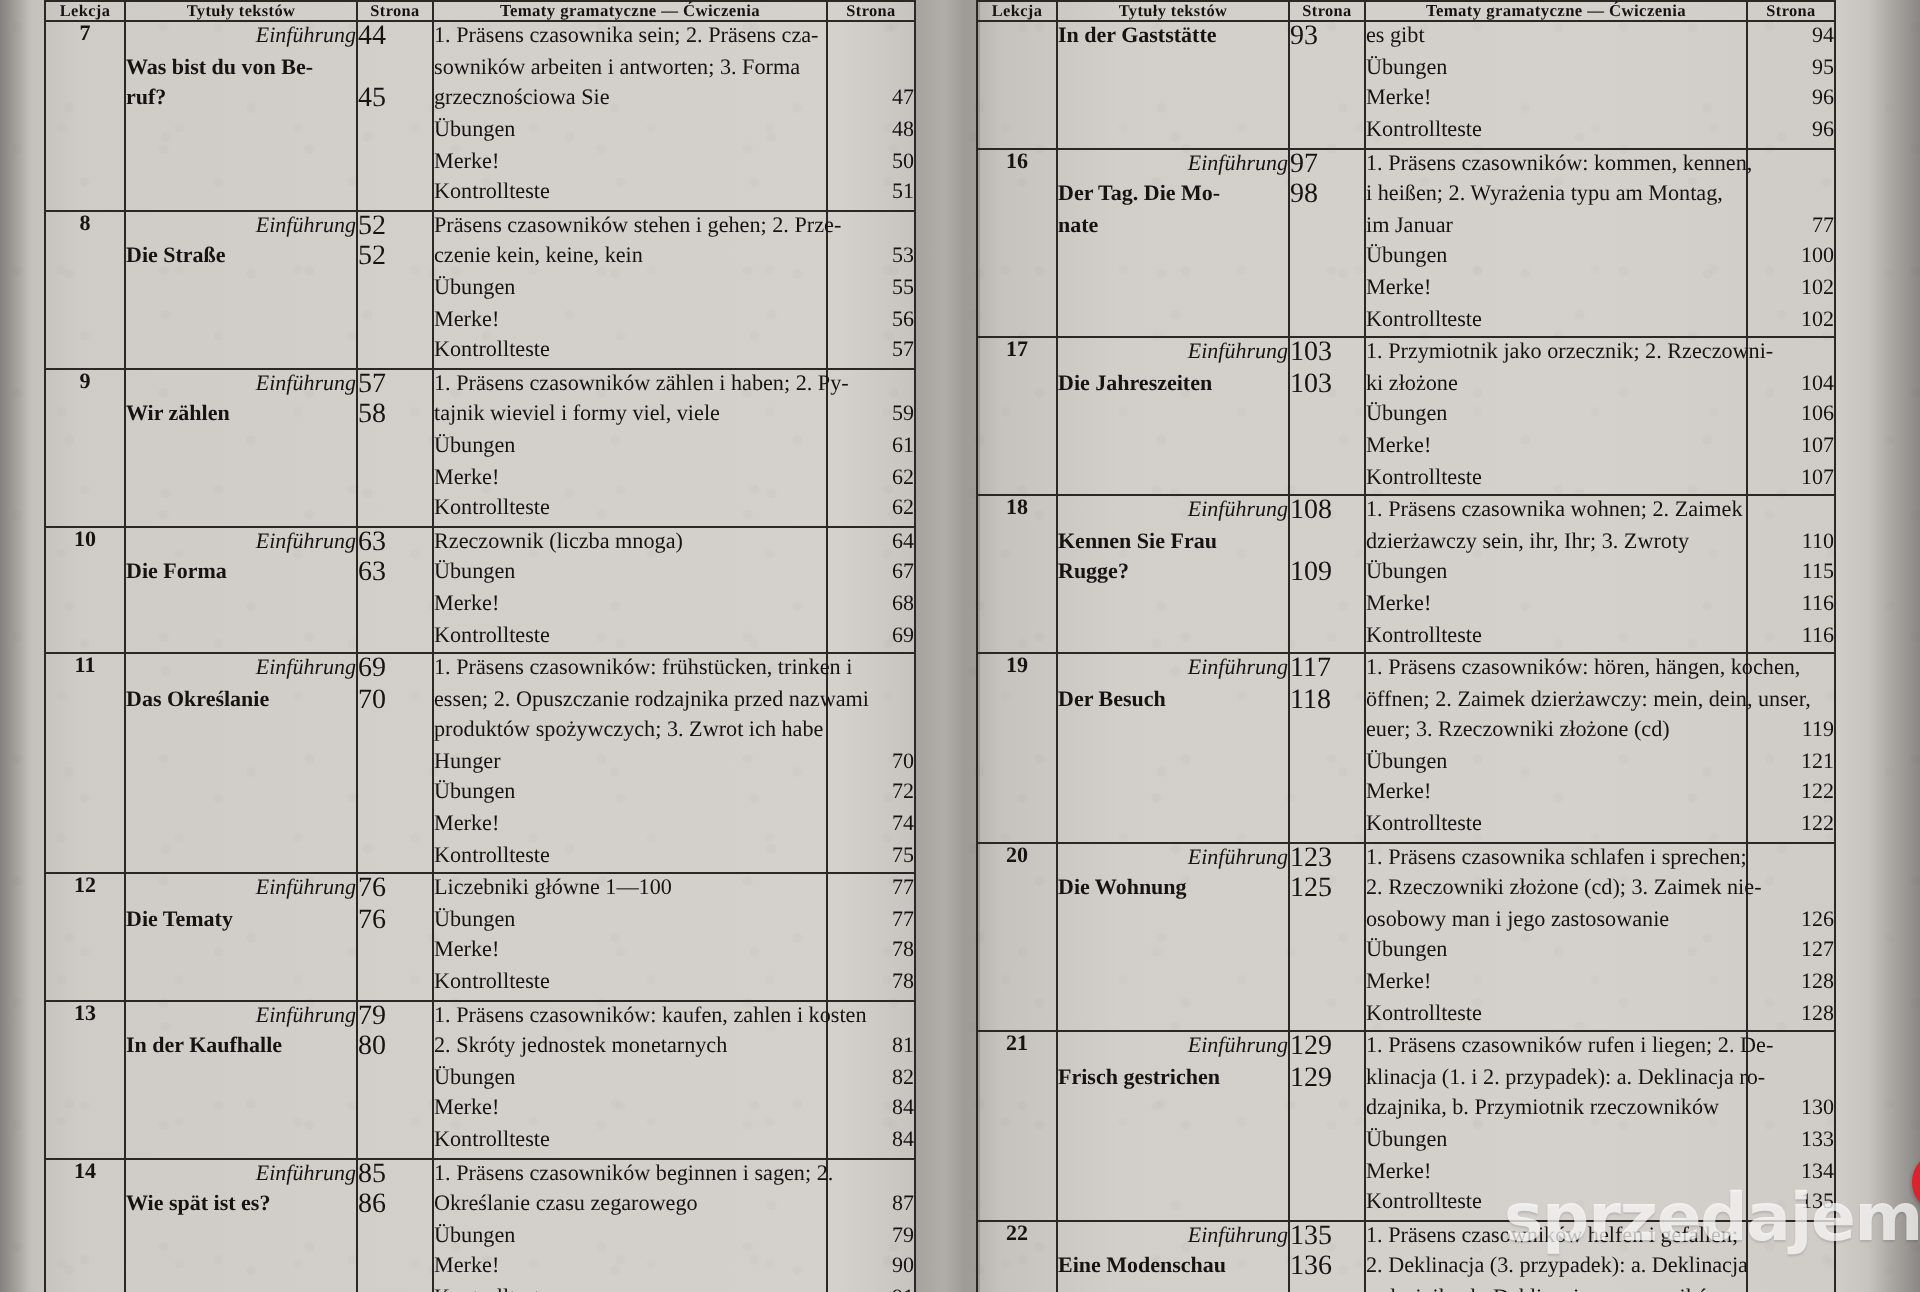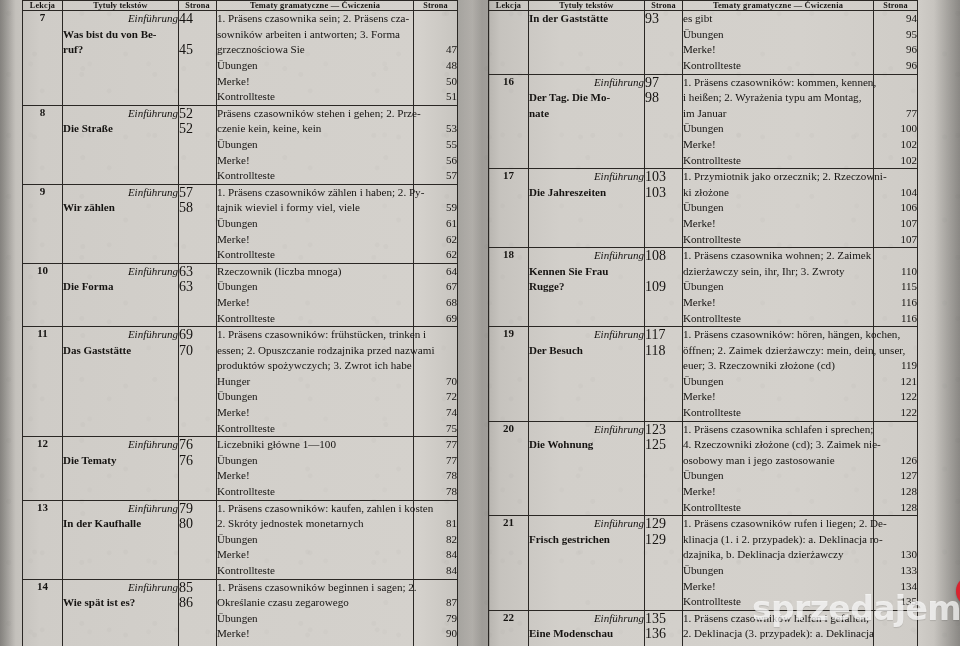--- a/index.html
+++ b/index.html
@@ -227,21 +227,21 @@
             <span class="ln">64</span>
             <span class="ln">67</span>
             <span class="ln">68</span>
             <span class="ln">69</span>
           </td>
         </tr>
         <tr>
           <td class="lek">11</td>
           <td class="tit">
             <span class="ln it">Einführung</span>
-            <span class="ln bd">Das Gaststätte</span>
+            <span class="ln bd">Das Określanie</span>
           </td>
           <td class="str">
             <span class="ln">69</span>
             <span class="ln">70</span>
           </td>
           <td class="gram">
             <span class="ln">1. Präsens czasowników: frühstücken, trinken i</span>
             <span class="ln">essen; 2. Opuszczanie rodzajnika przed nazwami</span>
             <span class="ln">produktów spożywczych; 3. Zwrot ich habe</span>
             <span class="ln">Hunger</span>
@@ -488,21 +488,21 @@
           <td class="tit">
             <span class="ln it">Einführung</span>
             <span class="ln bd">Die Wohnung</span>
           </td>
           <td class="str">
             <span class="ln">123</span>
             <span class="ln">125</span>
           </td>
           <td class="gram">
             <span class="ln">1. Präsens czasownika schlafen i sprechen;</span>
-            <span class="ln">4. Rzeczowniki złożone (cd); 3. Zaimek nie-</span>
+            <span class="ln">2. Rzeczowniki złożone (cd); 3. Zaimek nie-</span>
             <span class="ln">osobowy man i jego zastosowanie</span>
             <span class="ln">Übungen</span>
             <span class="ln">Merke!</span>
             <span class="ln">Kontrollteste</span>
           </td>
           <td class="str2">
             <span class="sp"></span>
             <span class="sp"></span>
             <span class="ln">126</span>
             <span class="ln">127</span>
@@ -516,21 +516,21 @@
             <span class="ln it">Einführung</span>
             <span class="ln bd">Frisch gestrichen</span>
           </td>
           <td class="str">
             <span class="ln">129</span>
             <span class="ln">129</span>
           </td>
           <td class="gram">
             <span class="ln">1. Präsens czasowników rufen i liegen; 2. De-</span>
             <span class="ln">klinacja (1. i 2. przypadek): a. Deklinacja ro-</span>
-            <span class="ln">dzajnika, b. Deklinacja dzierżawczy</span>
+            <span class="ln">dzajnika, b. Przymiotnik rzeczowników</span>
             <span class="ln">Übungen</span>
             <span class="ln">Merke!</span>
             <span class="ln">Kontrollteste</span>
           </td>
           <td class="str2">
             <span class="sp"></span>
             <span class="sp"></span>
             <span class="ln">130</span>
             <span class="ln">133</span>
             <span class="ln">134</span>

